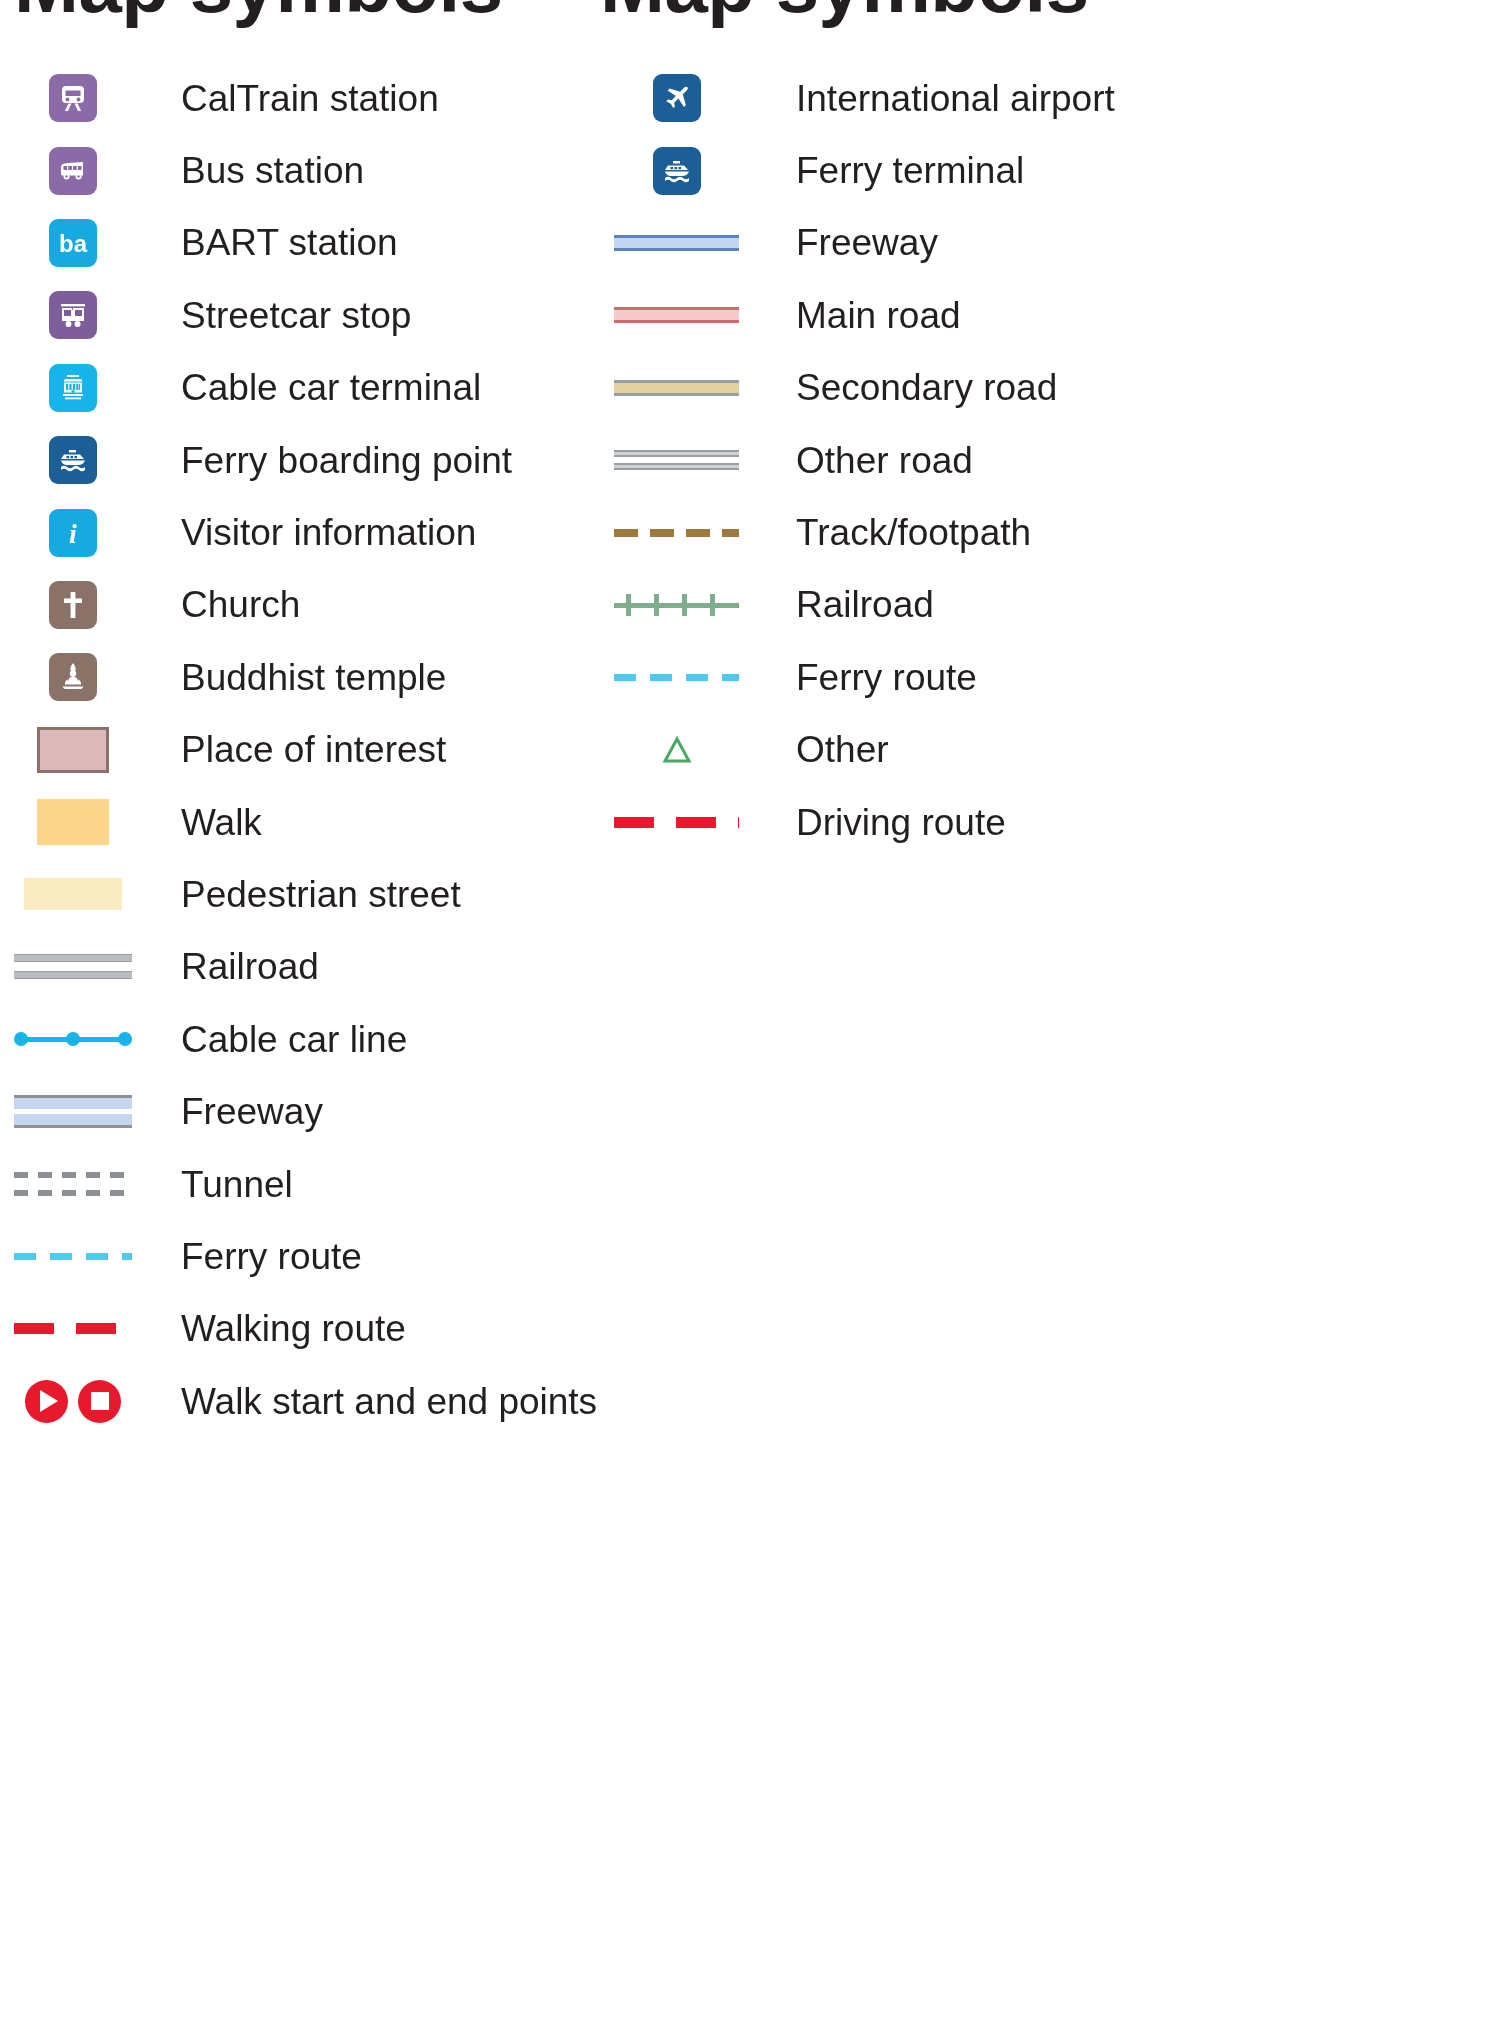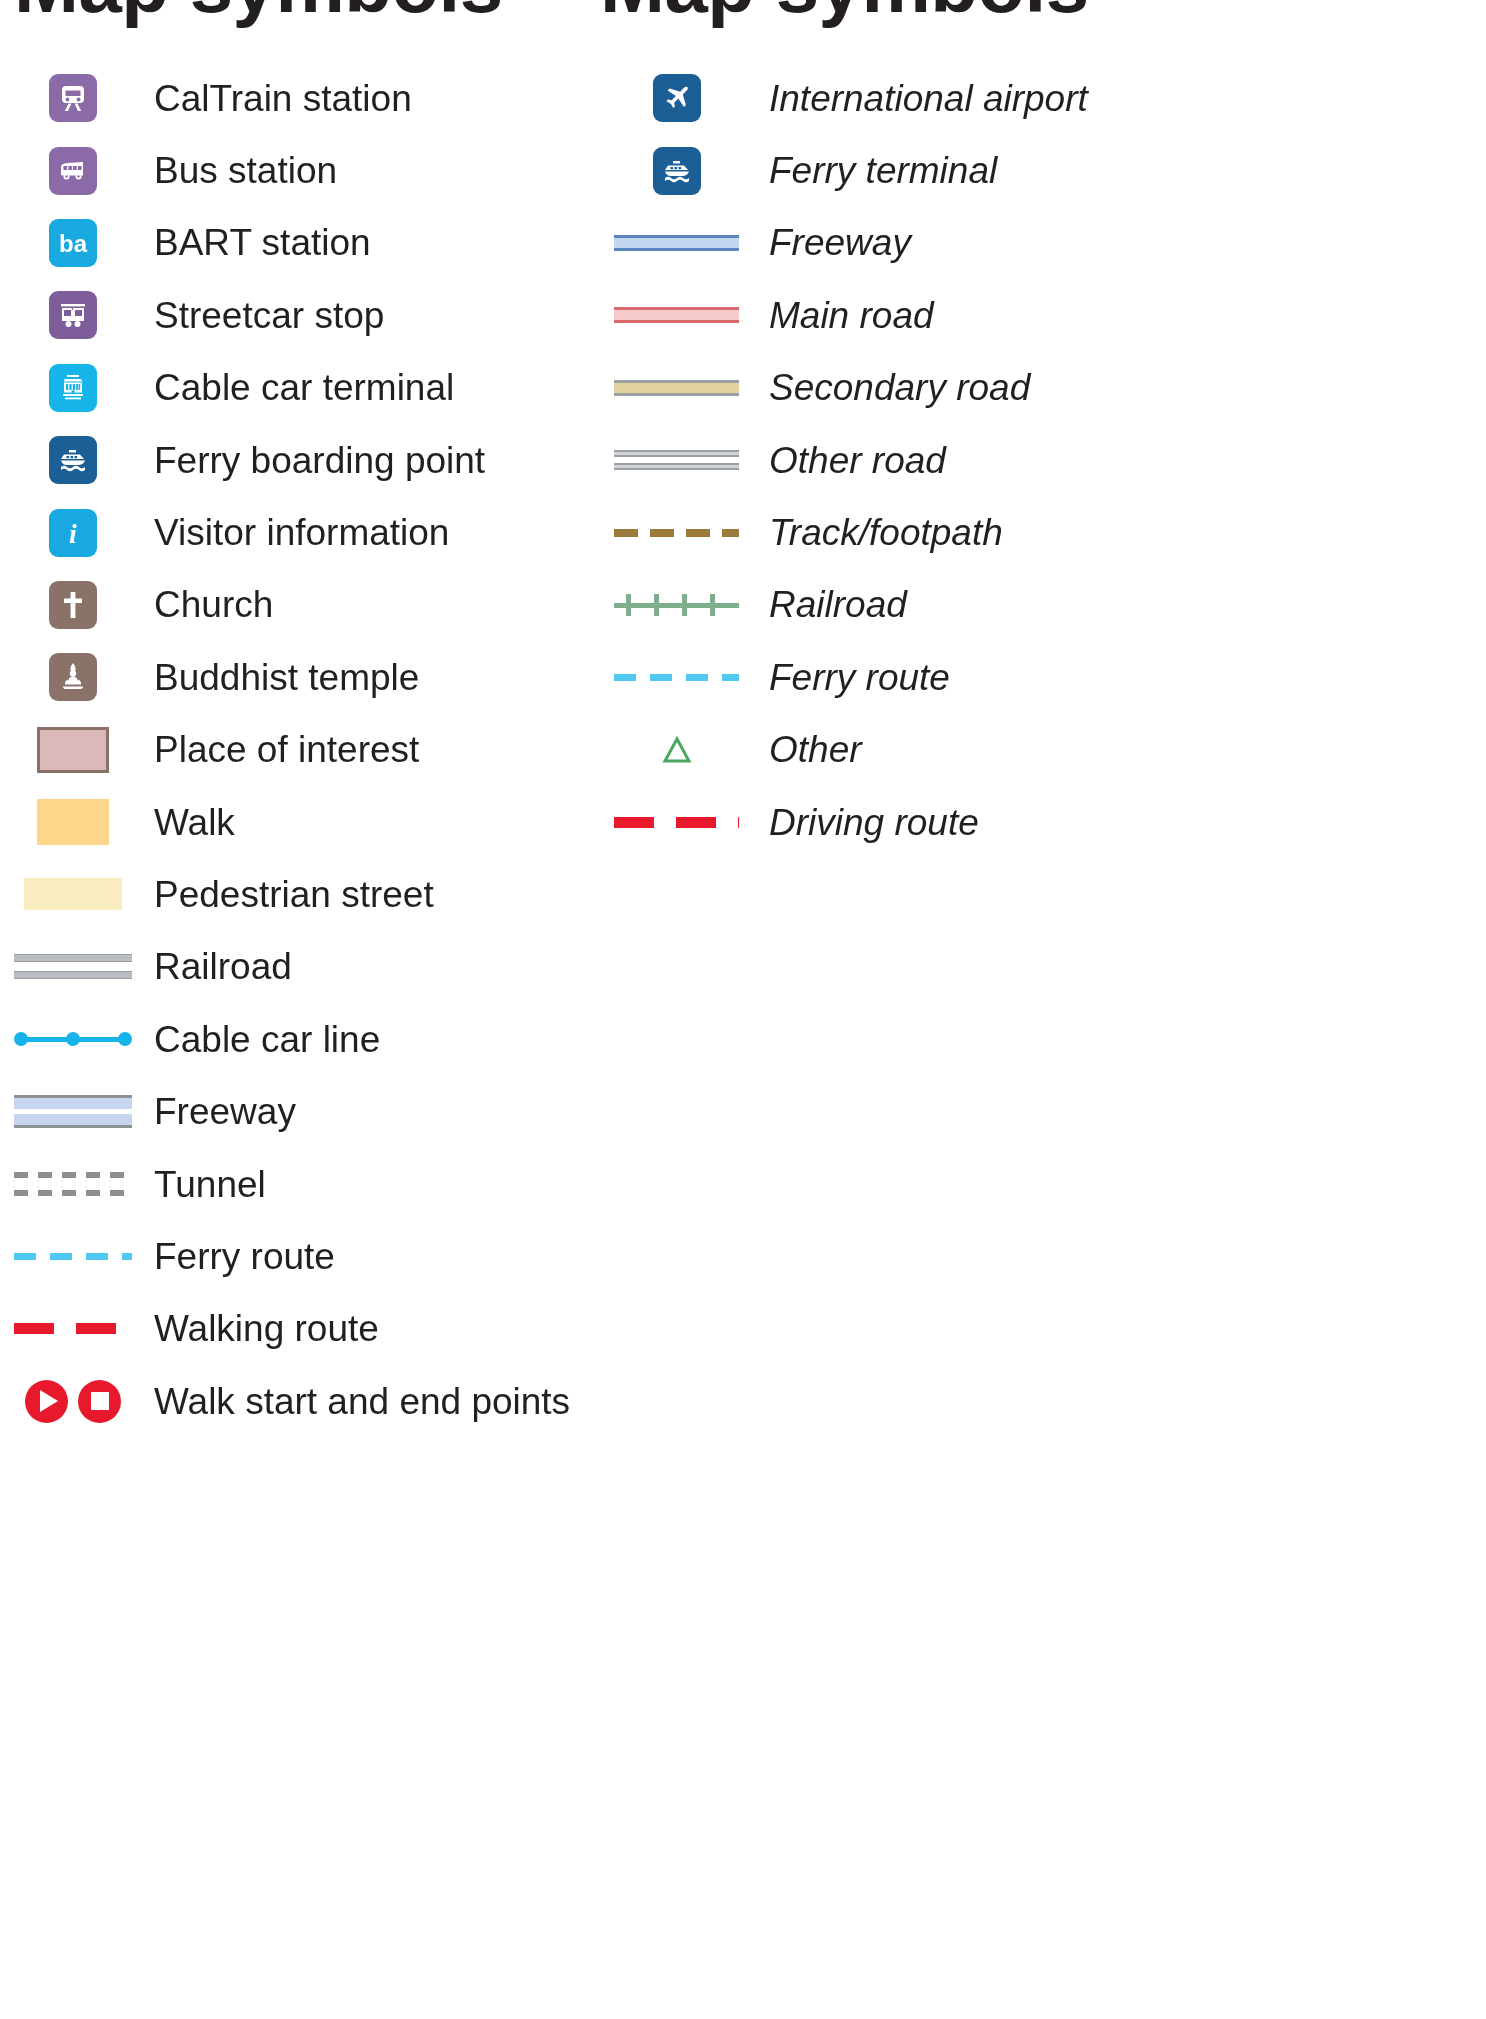--- a/index.html
+++ b/index.html
@@ -48,39 +48,40 @@
   }
   .column-right .title-clip .title-text { left: 600px; }
 
   
   .rows { padding: 0; margin: 0; list-style: none; }
   .row {
     display: flex;
     align-items: center;
     height: 72.4px;
     padding-left: 14px;
+    gap: 27px;
   }
   .sample {
     flex: 0 0 118px;
     height: 60px;
     display: flex;
     align-items: center;
     justify-content: center;
     position: relative;
   }
   .column-right .sample { flex: 0 0 125px; margin-left: 600px; }
   .label {
     font-size: 37px;
     color: #231f20;
     line-height: 1;
     white-space: nowrap;
     margin-left: 22px;
     font-family: "Liberation Sans", sans-serif;
   }
-  .column-right .label { margin-left: 30px; font-style: italic; }
+  .column-right .label { margin-left: 30px; }
 
   
   .icon-tile {
     width: 48px; height: 48px;
     border-radius: 9px;
     display: flex;
     align-items: center;
     justify-content: center;
   }
   .icon-tile svg { display: block; }

